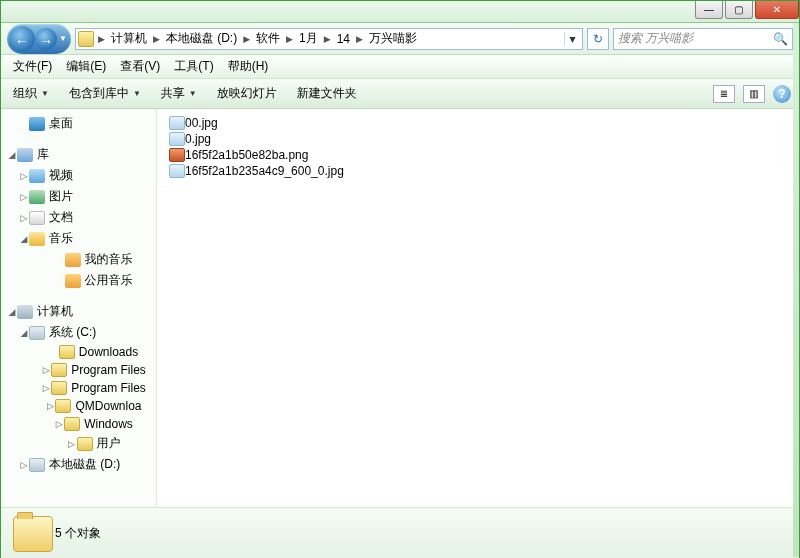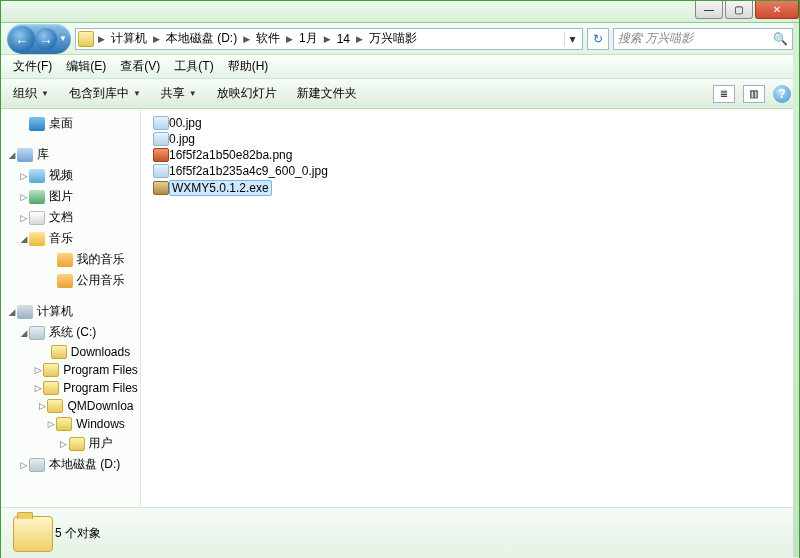--- a/index.html
+++ b/index.html
@@ -37,21 +37,21 @@
   
   .cmdbar { height: 30px; background: linear-gradient(#f7fcf7,#dbeedb); border-bottom:1px solid #bcd9bc; display:flex; align-items:center; padding:0 8px; gap:12px; }
   .cmditem { display:flex; align-items:center; gap:4px; padding:2px 4px; }
   .cmddd { font-size:8px; color:#333; }
   .cmd-right { margin-left:auto; display:flex; align-items:center; gap:8px; }
   .viewico { width:22px; height:18px; border:1px solid #aac; background:#fff; display:flex; align-items:center; justify-content:center; font-size:10px; }
   .helpico { width:18px; height:18px; border-radius:50%; background:radial-gradient(circle at 40% 35%, #bfe2ff,#3d8ecf); color:#fff; display:flex; align-items:center; justify-content:center; font-weight:bold; }
 
   
   .body { display:flex; height: 398px; background:#fff; }
-  .sidebar { width: 140px; border-right:1px solid #e0e8e0; overflow:hidden; padding:4px 0; background:#fbfdfb; }
+  .sidebar { width: 156px; border-right:1px solid #e0e8e0; overflow:hidden; padding:4px 0; background:#fbfdfb; }
   .tree { list-style:none; }
   .tree li { display:flex; align-items:center; padding:2px 0 2px 6px; white-space:nowrap; }
   .tw { width:10px; display:inline-block; text-align:center; color:#666; font-size:9px; }
   .ticon { width:16px; height:14px; display:inline-block; margin-right:4px; border-radius:2px; }
   .desktop { background: linear-gradient(#7cc2ec,#2a7fc0); }
   .library { background: linear-gradient(#c2d8ef,#6ea5d6); }
   .videos { background: linear-gradient(#b8dff7,#5aa6d8); }
   .pictures { background: linear-gradient(#b7e2c2,#4ea86b); }
   .docs { background: linear-gradient(#fff,#d8d8d8); border:1px solid #bbb; }
   .music { background: linear-gradient(#ffe69a,#e8b83a); }
@@ -255,24 +255,20 @@
             <span class="fname">0.jpg</span>
           </li>
           <li>
             <span class="fico png"></span>
             <span class="fname">16f5f2a1b50e82ba.png</span>
           </li>
           <li>
             <span class="fico jpg"></span>
             <span class="fname">16f5f2a1b235a4c9_600_0.jpg</span>
           </li>
-          <li class="selected">
-            <span class="fico exe"></span>
-            <span class="fname">WXMY5.0.1.2.exe</span>
-          </li>
         </ul>
     </div>
   </div>
 
   <div class="detailsbar">
     <div class="bigfolder"></div>
     <div>5 个对象</div>
   </div>
 
   <div class="right-strip"></div>

